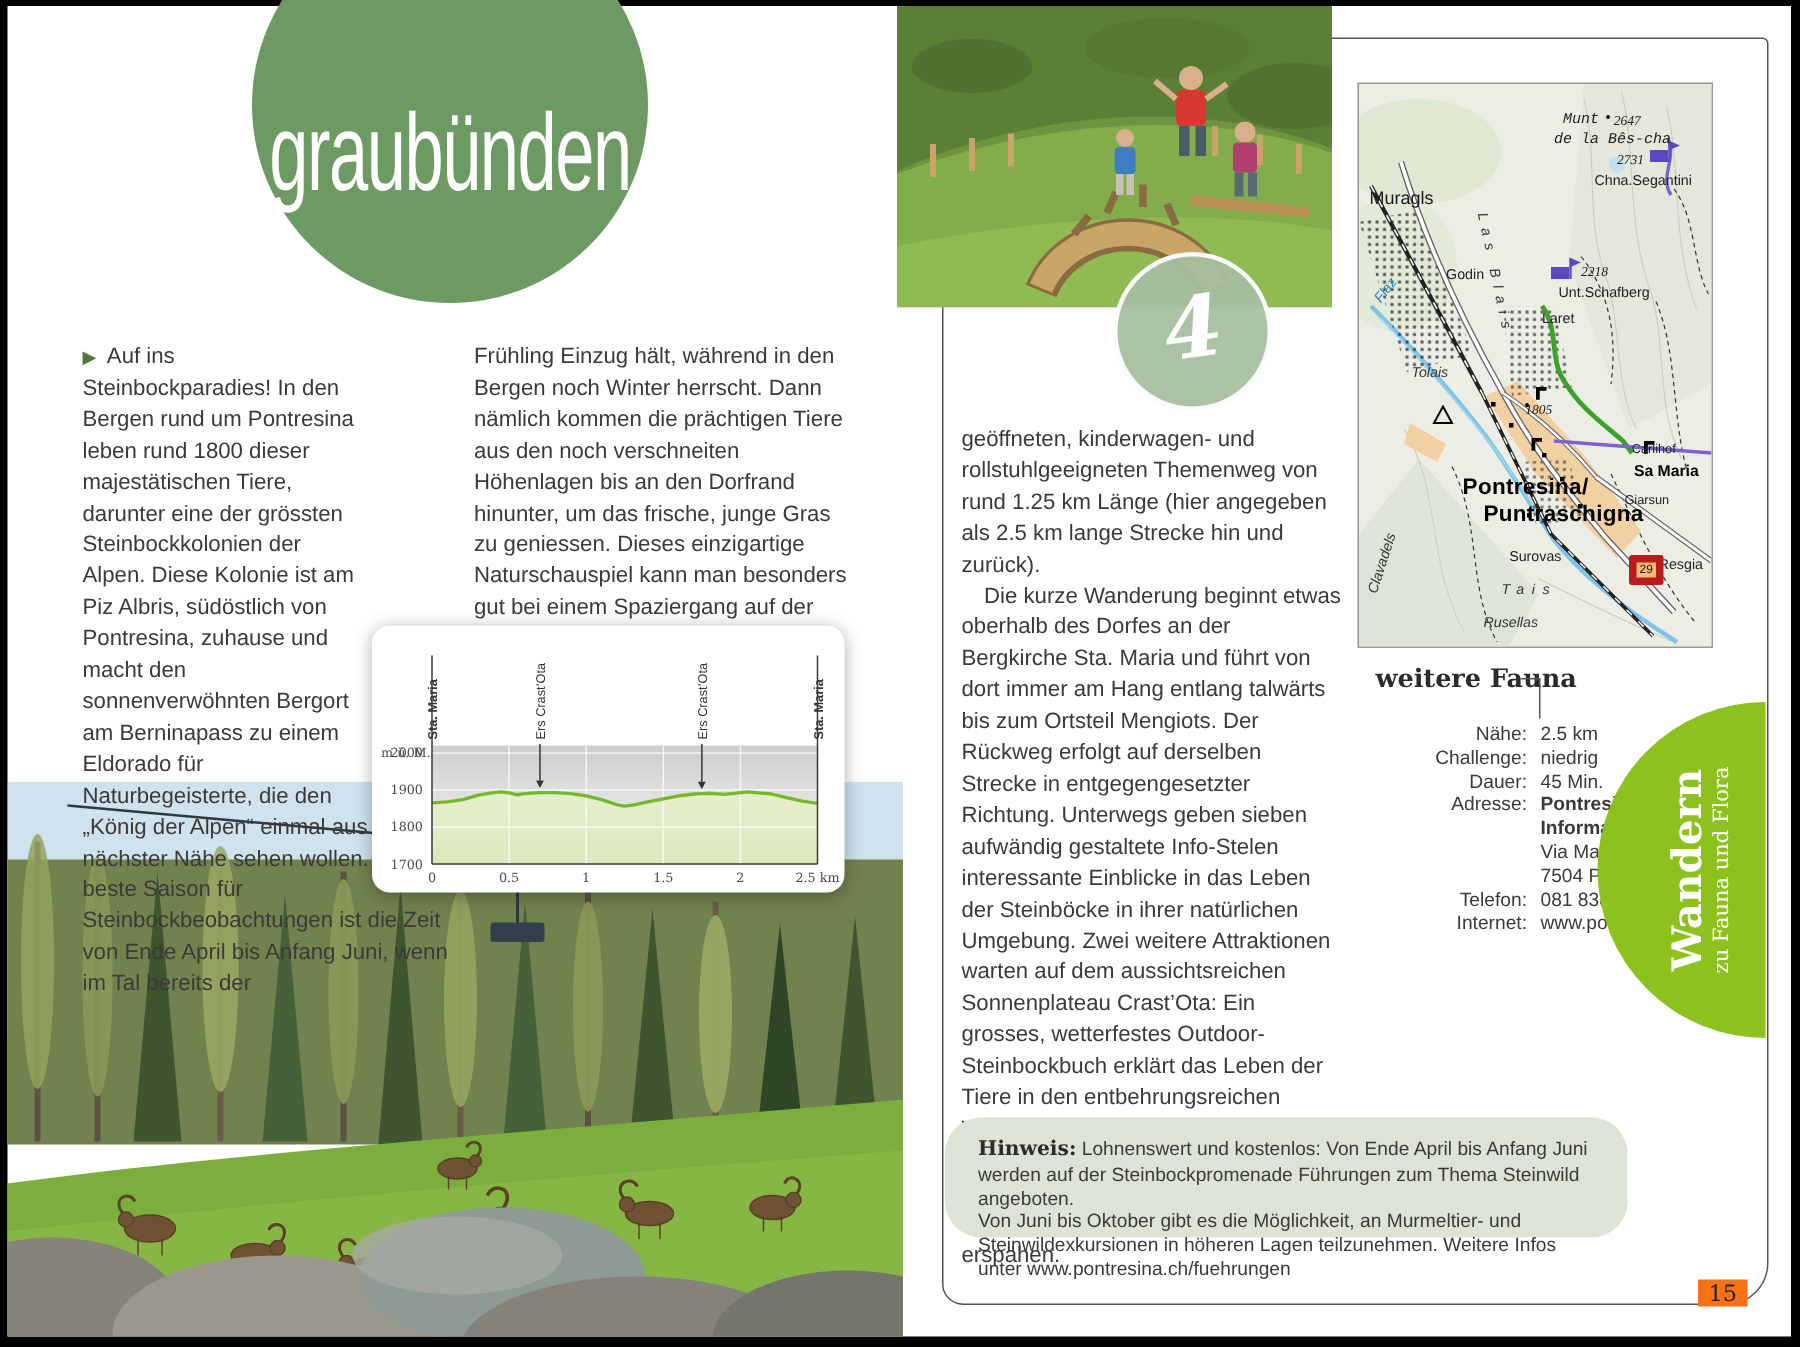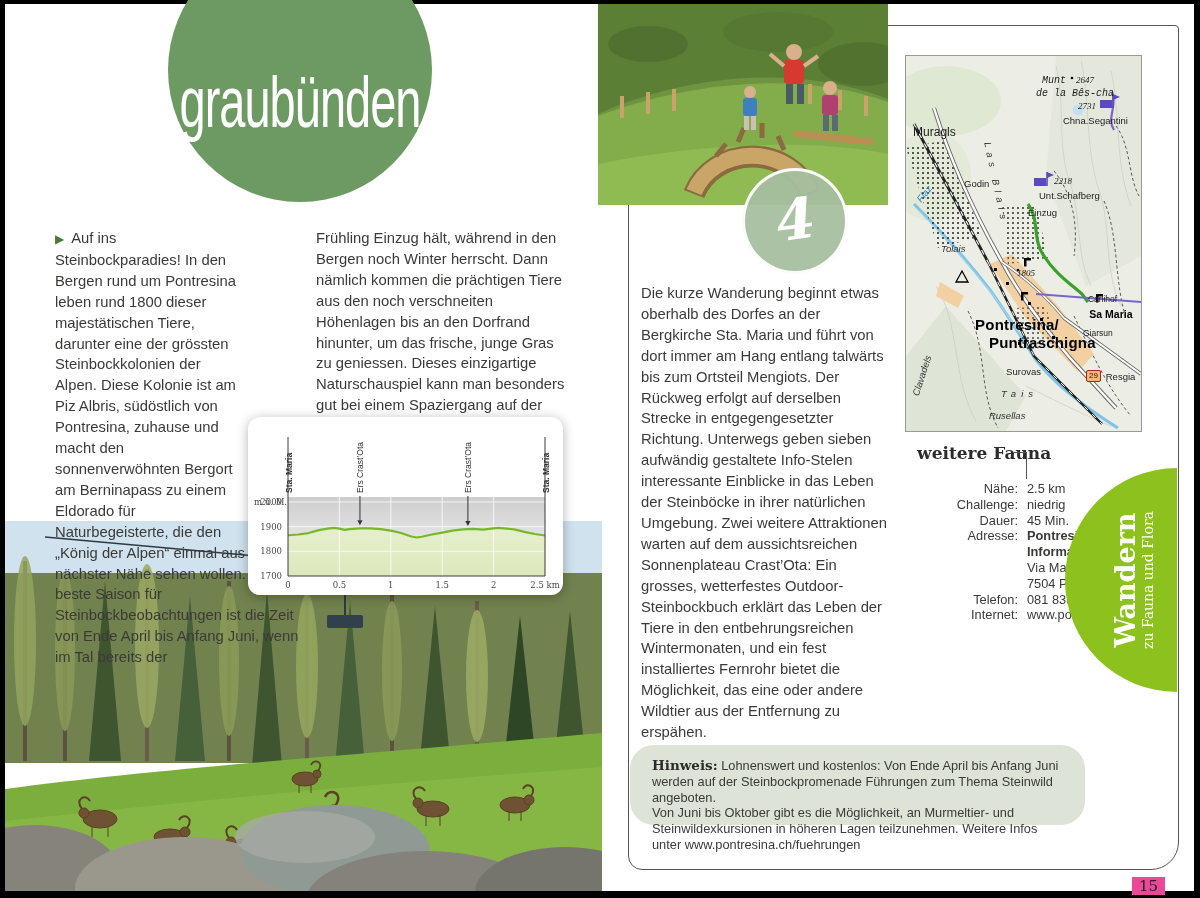--- a/index.html
+++ b/index.html
@@ -30,22 +30,22 @@
     border-radius:12px;box-shadow:0 2px 12px rgba(0,0,0,.3);}
 
   
   .photo{position:absolute;overflow:hidden;}
   .kids-photo{left:598px;top:4px;width:290px;height:201px;}
   .ibex-photo{left:5px;top:521px;width:597px;height:370px;}
 
   
   .page-frame{position:absolute;left:628px;top:25px;width:549px;height:843px;
     border:1px solid #555;border-radius:4px 4px 28px 14px;}
-  .page-number{position:absolute;left:1132px;top:853px;background:#ec4899;padding:0 7px;
-    font-family:"DejaVu Serif",serif;font-size:15px;color:#222;margin-top:24px;}
+  .page-number{position:absolute;left:1132px;top:853px;background:#f97316;padding:0 7px;
+    font-family:"DejaVu Serif",serif;font-size:15px;color:#222;}
 
   
   .num-badge{position:absolute;left:742px;top:168px;width:106px;height:106px;border-radius:50%;
     background:rgba(166,190,159,.94);border:3px solid rgba(255,255,255,.95);box-sizing:border-box;
     display:flex;align-items:center;justify-content:center;}
   .num-badge span{color:#fff;font-family:"DejaVu Serif",serif;font-style:italic;font-weight:bold;
     font-size:56px;transform:rotate(-8deg);margin-top:-4px;}
 
   
   .map{position:absolute;left:905px;top:55px;width:235px;height:375px;border:1px solid #9a9a92;
@@ -56,21 +56,21 @@
   .maplabel.pl{font-size:12px;}
   .maplabel.small{font-size:9.5px;color:#222;}
   .maplabel.tiny{font-size:8.5px;color:#222;}
   .maplabel.peak{font-style:italic;font-family:Liberation Mono, monospace;font-size:10px;}
   .maplabel.elev{font-style:italic;font-family:"Liberation Serif",serif;font-size:9px;}
   .maplabel.town{font-weight:bold;font-size:15px;letter-spacing:.2px;color:#000;}
   .maplabel.bold-sm{font-weight:bold;font-size:10.5px;color:#000;}
   .maplabel.water{color:#2e86c0;font-style:italic;font-size:9.5px;}
   .maplabel.sp{letter-spacing:5px;font-style:italic;color:#333;font-size:9.5px;}
   .maplabel.it{font-style:italic;color:#333;font-size:9.5px;}
-  .maplabel.badge{background:#fdba74;border:1px solid #b91c1c;border-radius:2px;font-size:8px;
+  .maplabel.badge{background:#fdba74;border:5px solid #b91c1c;border-radius:2px;font-size:8px;
     padding:1px 2px;color:#111;}
 
   
   .infos-heading{position:absolute;left:917px;top:443px;font-family:"DejaVu Serif",serif;
     font-weight:bold;font-size:17px;color:#2c2b29;}
   .infos-corner{position:absolute;left:1014px;top:452px;width:12px;height:26px;
     border-top:1px solid #555;border-right:1px solid #555;}
   .info-rows{position:absolute;left:912px;top:481px;width:262px;font-size:12.8px;line-height:15.8px;color:#3b3a38;}
   .info-row{display:flex;}
   .info-label{width:106px;text-align:right;padding-right:9px;flex:none;}
@@ -249,20 +249,21 @@
   <div class="logo-circle">
     <div class="logo-text">graubünden</div>
   </div>
 
   <div class="col col1">
     <span class="col1-spacer"></span>
     <span class="tri">▶</span><span>Auf ins Steinbockparadies! In den Bergen rund um Pontresina leben rund 1800 dieser majestätischen Tiere, darunter eine der grössten Steinbockkolonien der Alpen. Diese Kolonie ist am Piz Albris, südöstlich von Pontresina, zuhause und macht den sonnenverwöhnten Bergort am Berninapass zu einem Eldorado für Naturbegeisterte, die den „König der Alpen“ einmal aus nächster Nähe sehen wollen. Die beste Saison für Steinbockbeobachtungen ist die Zeit von Ende April bis Anfang Juni, wenn im Tal bereits der</span>
   </div>
   <div class="col col2">Frühling Einzug hält, während in den Bergen noch Winter herrscht. Dann nämlich kommen die prächtigen Tiere aus den noch verschneiten Höhenlagen bis an den Dorfrand hinunter, um das frische, junge Gras zu geniessen. Dieses einzigartige Naturschauspiel kann man besonders gut bei einem Spaziergang auf der Steinbockpromenade beobachten, einem ganzjährig</div>
   <div class="col col3">
+    <p>geöffneten, kinderwagen- und rollstuhlgeeigneten Themenweg von rund 1.25 km Länge (hier angegeben als 2.5 km lange Strecke hin und zurück).</p>
     <p>Die kurze Wanderung beginnt etwas oberhalb des Dorfes an der Bergkirche Sta. Maria und führt von dort immer am Hang entlang talwärts bis zum Ortsteil Mengiots. Der Rückweg erfolgt auf derselben Strecke in entgegengesetzter Richtung. Unterwegs geben sieben aufwändig gestaltete Info-Stelen interessante Einblicke in das Leben der Steinböcke in ihrer natürlichen Umgebung. Zwei weitere Attraktionen warten auf dem aussichtsreichen Sonnenplateau Crast’Ota: Ein grosses, wetterfestes Outdoor-Steinbockbuch erklärt das Leben der Tiere in den entbehrungsreichen Wintermonaten, und ein fest installiertes Fernrohr bietet die Möglichkeit, das eine oder andere Wildtier aus der Entfernung zu erspähen.</p>
   </div>
 
   <div class="chart-card">
     <svg id="chartsvg" width="315" height="178" viewBox="0 0 315 178">
         <defs>
           <linearGradient id="gb" x1="0" y1="0" x2="0" y2="1">
             <stop offset="0" stop-color="#cdcdcd"></stop>
             <stop offset="1" stop-color="#fbfbfa"></stop>
           </linearGradient>
@@ -393,21 +394,21 @@
         <div class="maplabel water" style="left: 3.8%; top: 37.9%; transform: rotate(-52deg);">Flaz</div>
         <div class="maplabel small" style="left: 24.7%; top: 32.8%;">Godin</div>
         <div class="maplabel sp" style="left: 36.6%; top: 22.7%; transform: rotate(78deg);">Las Blais</div>
         <div class="maplabel peak" style="left: 57.9%; top: 5.3%;">Munt</div>
         <div class="maplabel peak" style="left: 55.3%; top: 8.8%;">de la Bês-cha</div>
         <div class="maplabel elev" style="left: 72.3%; top: 5.3%;">2647</div>
         <div class="maplabel elev" style="left: 73.2%; top: 12.3%;">2731</div>
         <div class="maplabel small" style="left: 66.8%; top: 16%;">Chna.Segantini</div>
         <div class="maplabel small" style="left: 56.6%; top: 36%;">Unt.Schafberg</div>
         <div class="maplabel elev" style="left: 63%; top: 32.3%;">2218</div>
-        <div class="maplabel small" style="left: 51.9%; top: 40.5%;">Einzug</div>
+        <div class="maplabel small" style="left: 51.9%; top: 40.5%;">Laret</div>
         <div class="maplabel it" style="left: 14.9%; top: 50.1%;">Tolais</div>
         <div class="maplabel elev" style="left: 47.2%; top: 56.8%;">1805</div>
         <div class="maplabel town" style="left: 29.4%; top: 69.6%;">Pontresina/</div>
         <div class="maplabel town" style="left: 35.3%; top: 74.4%;">Puntraschigna</div>
         <div class="maplabel tiny" style="left: 77.4%; top: 63.7%;">Carlihof</div>
         <div class="maplabel bold-sm" style="left: 78%; top: 67.5%;">Sa Maria</div>
         <div class="maplabel tiny" style="left: 75.3%; top: 72.8%;">Giarsun</div>
         <div class="maplabel small" style="left: 42.6%; top: 82.9%;">Surovas</div>
         <div class="maplabel sp" style="left: 40.4%; top: 88.8%;">Tais</div>
         <div class="maplabel it" style="left: 35.3%; top: 94.7%;">Rusellas</div>

